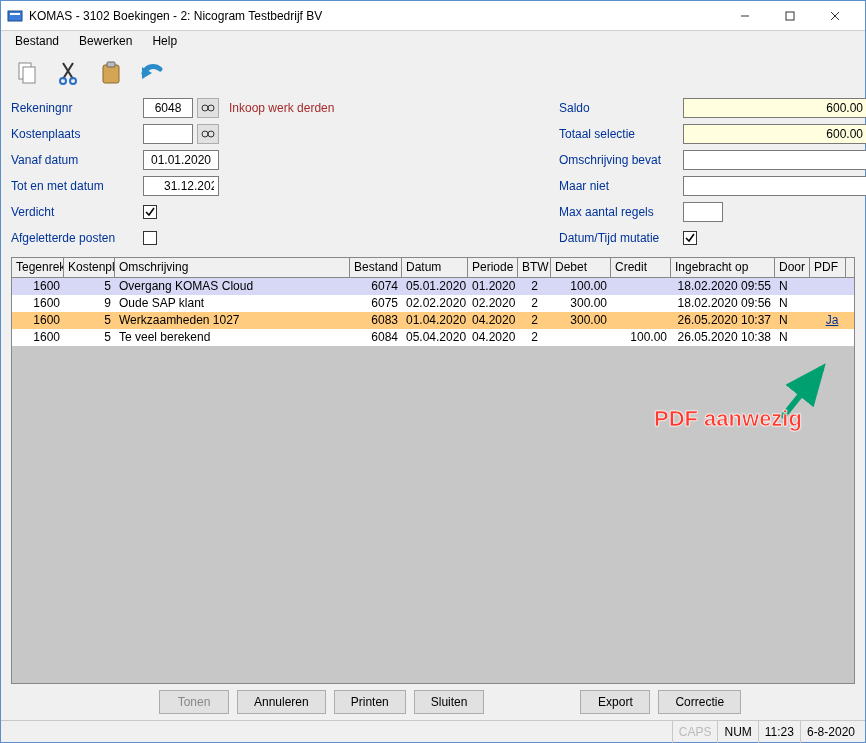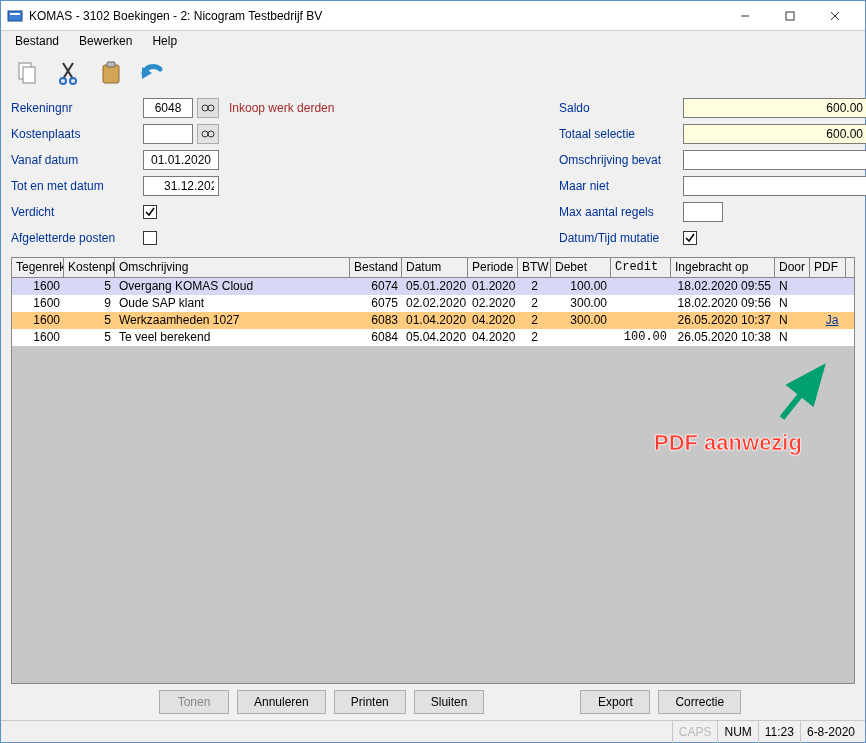--- a/index.html
+++ b/index.html
@@ -53,21 +53,21 @@
   .status .caps { color:#bbb; }
   
   .w-tegenrek { width:52px; }
   .w-kostenpl { width:51px; }
   .w-oms      { width:235px; }
   .w-boeknr   { width:52px; }
   .w-datum    { width:66px; }
   .w-periode  { width:50px; }
   .w-btw      { width:33px; }
   .w-debet    { width:60px; }
-  .w-credit   { width:60px;font-family:Liberation Mono, monospace; }
+  .w-credit   { width:60px; }
   .w-ing      { width:104px; }
   .w-door     { width:35px; }
   .w-pdf      { width:36px; }
 </style>
 </head>
 <body>
 
 <div class="window">
 
   <div class="titlebar">
@@ -284,21 +284,21 @@
         </div>
 
       <svg style="position:absolute; left:760px; top:80px;" width="70" height="70">
         <defs>
             <marker id="ah" markerWidth="8" markerHeight="8" refX="6" refY="3" orient="auto">
               <polygon points="0,0 7,3 0,6" fill="#00a070"></polygon>
             </marker>
           </defs>
         <line x1="10" y1="60" x2="50" y2="10" stroke="#00a070" stroke-width="6" marker-end="url(#ah)"></line>
       </svg>
-      <div class="overlay-text" style="left:642px; top:152px;">PDF aanwezig</div>
+      <div class="overlay-text" style="left:642px; top:128px;">PDF aanwezig</div>
     </div>
   </div>
 
   <div class="btnbar">
     <div style="width:140px"></div>
     <button class="btn" disabled="">Tonen</button>
     <button class="btn">Annuleren</button>
     <button class="btn">Printen</button>
     <button class="btn">Sluiten</button>
     <div style="width:80px"></div>

